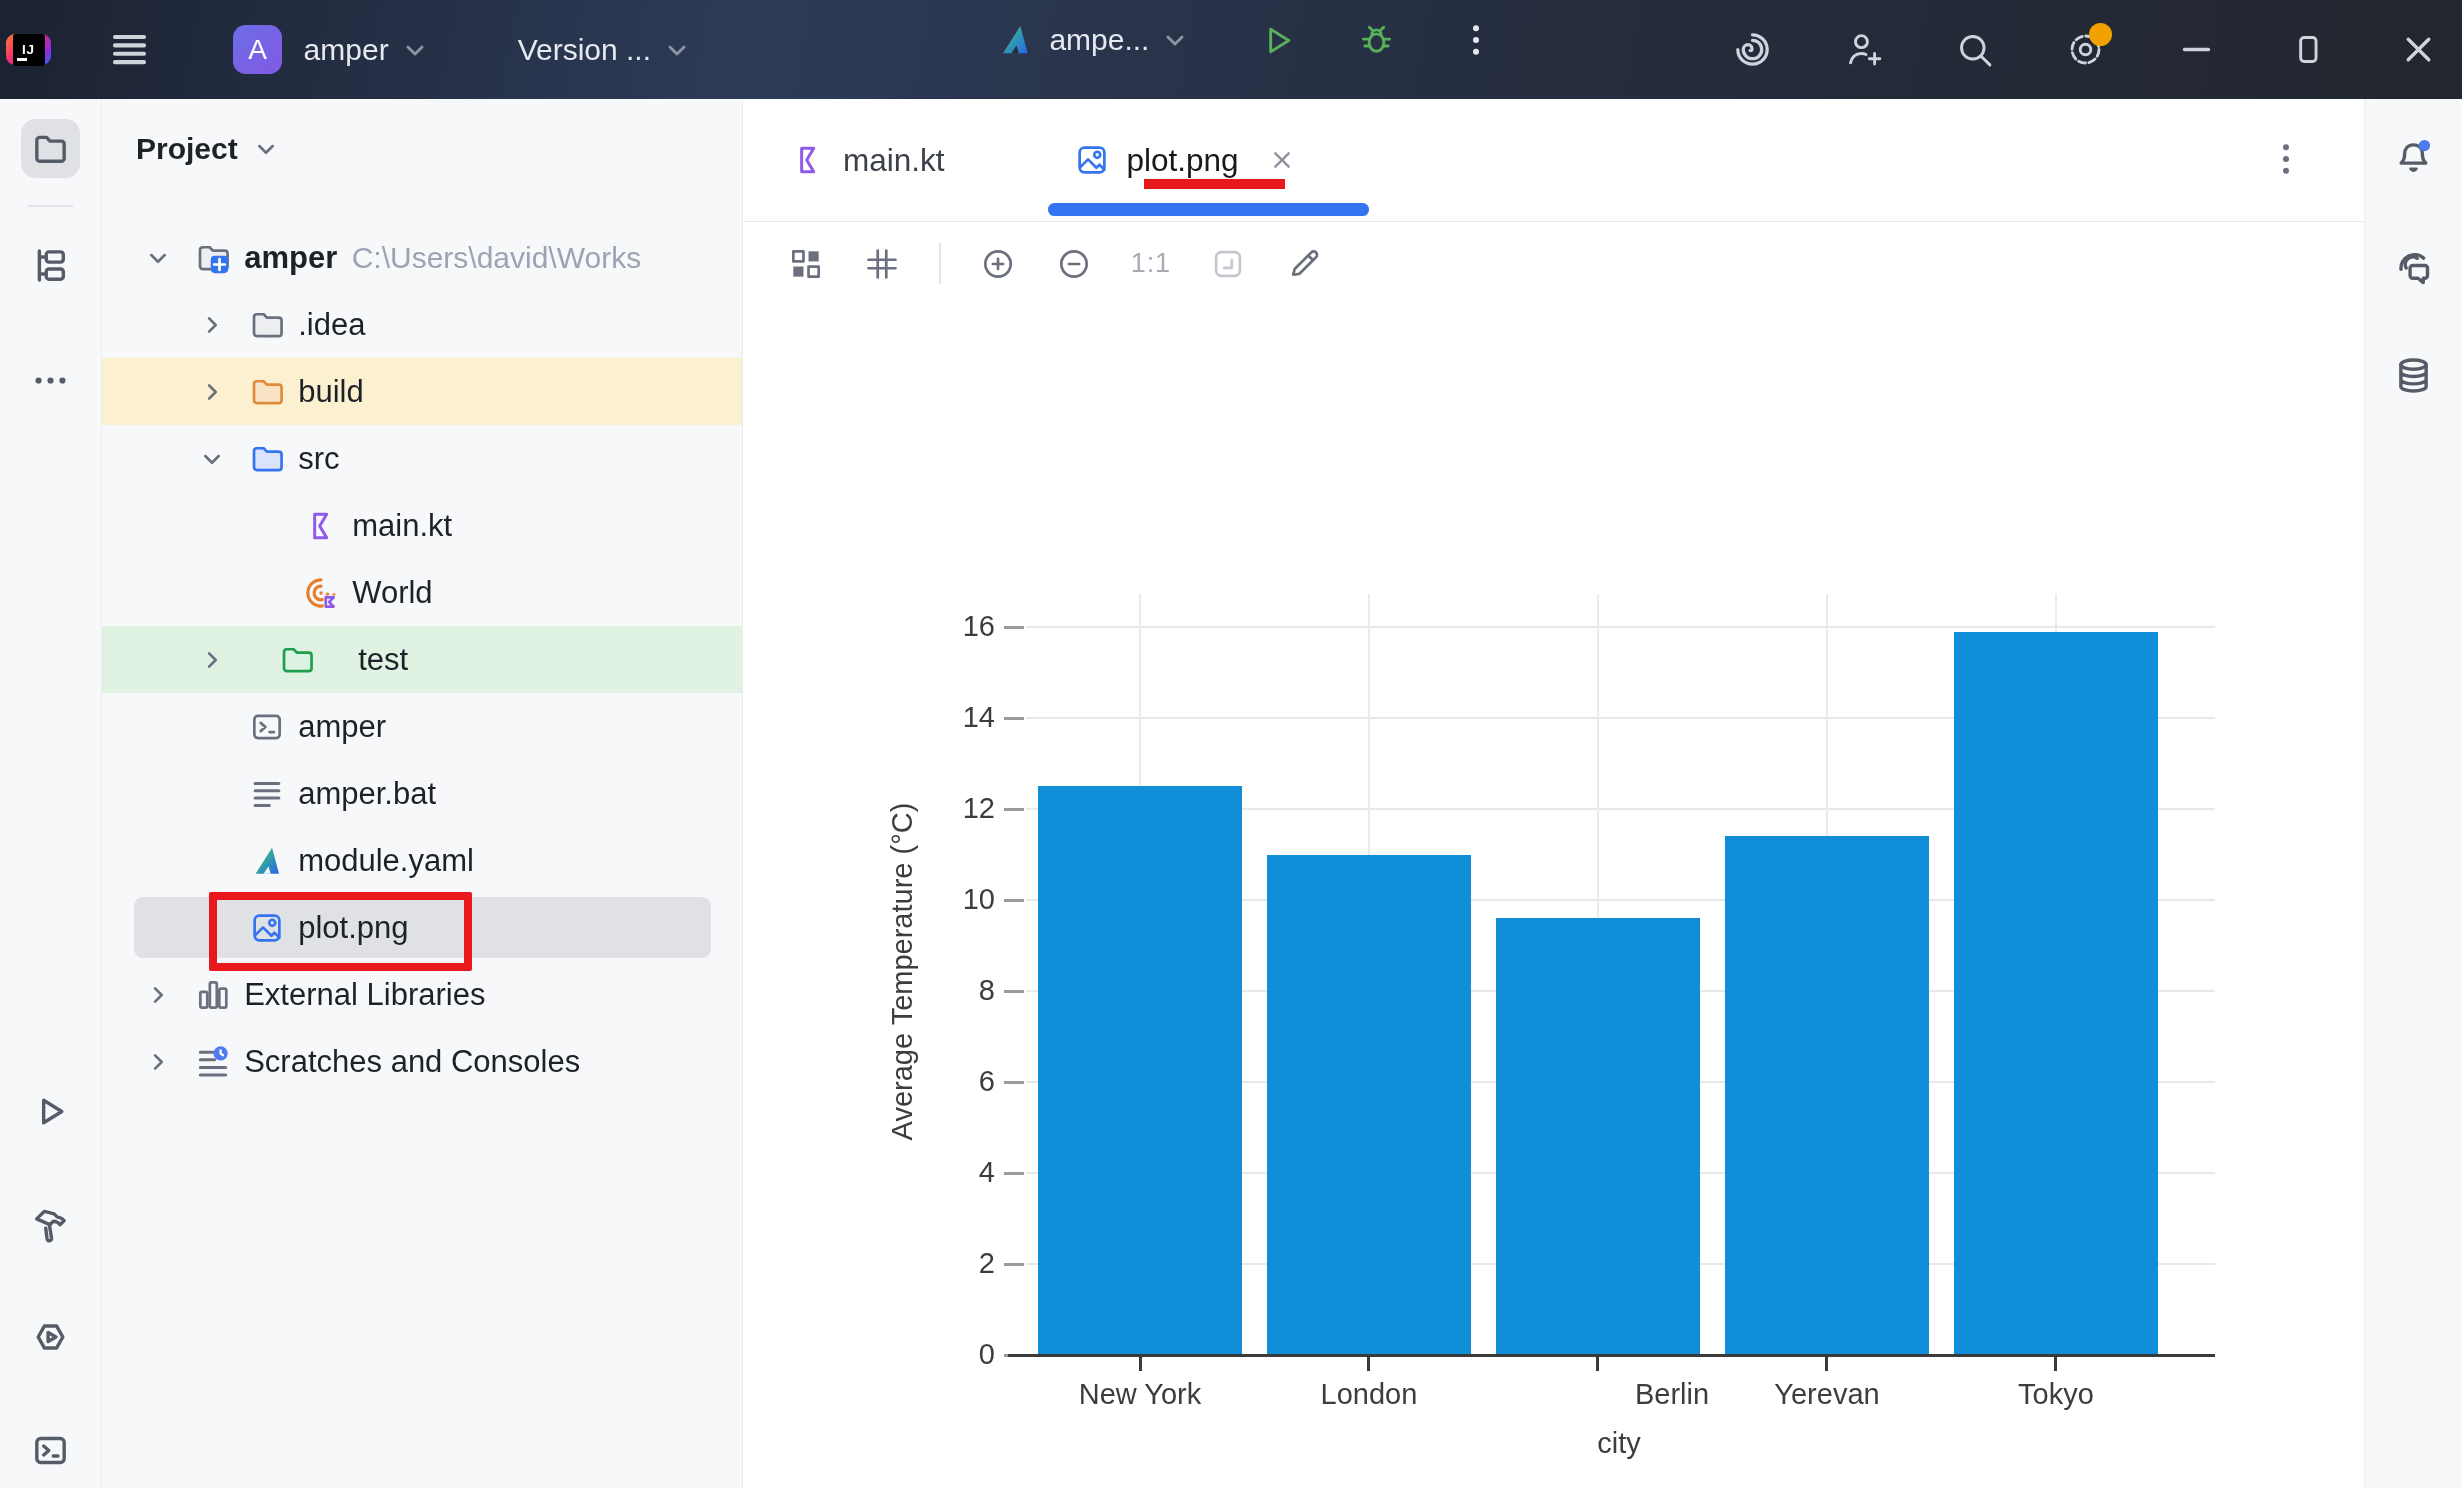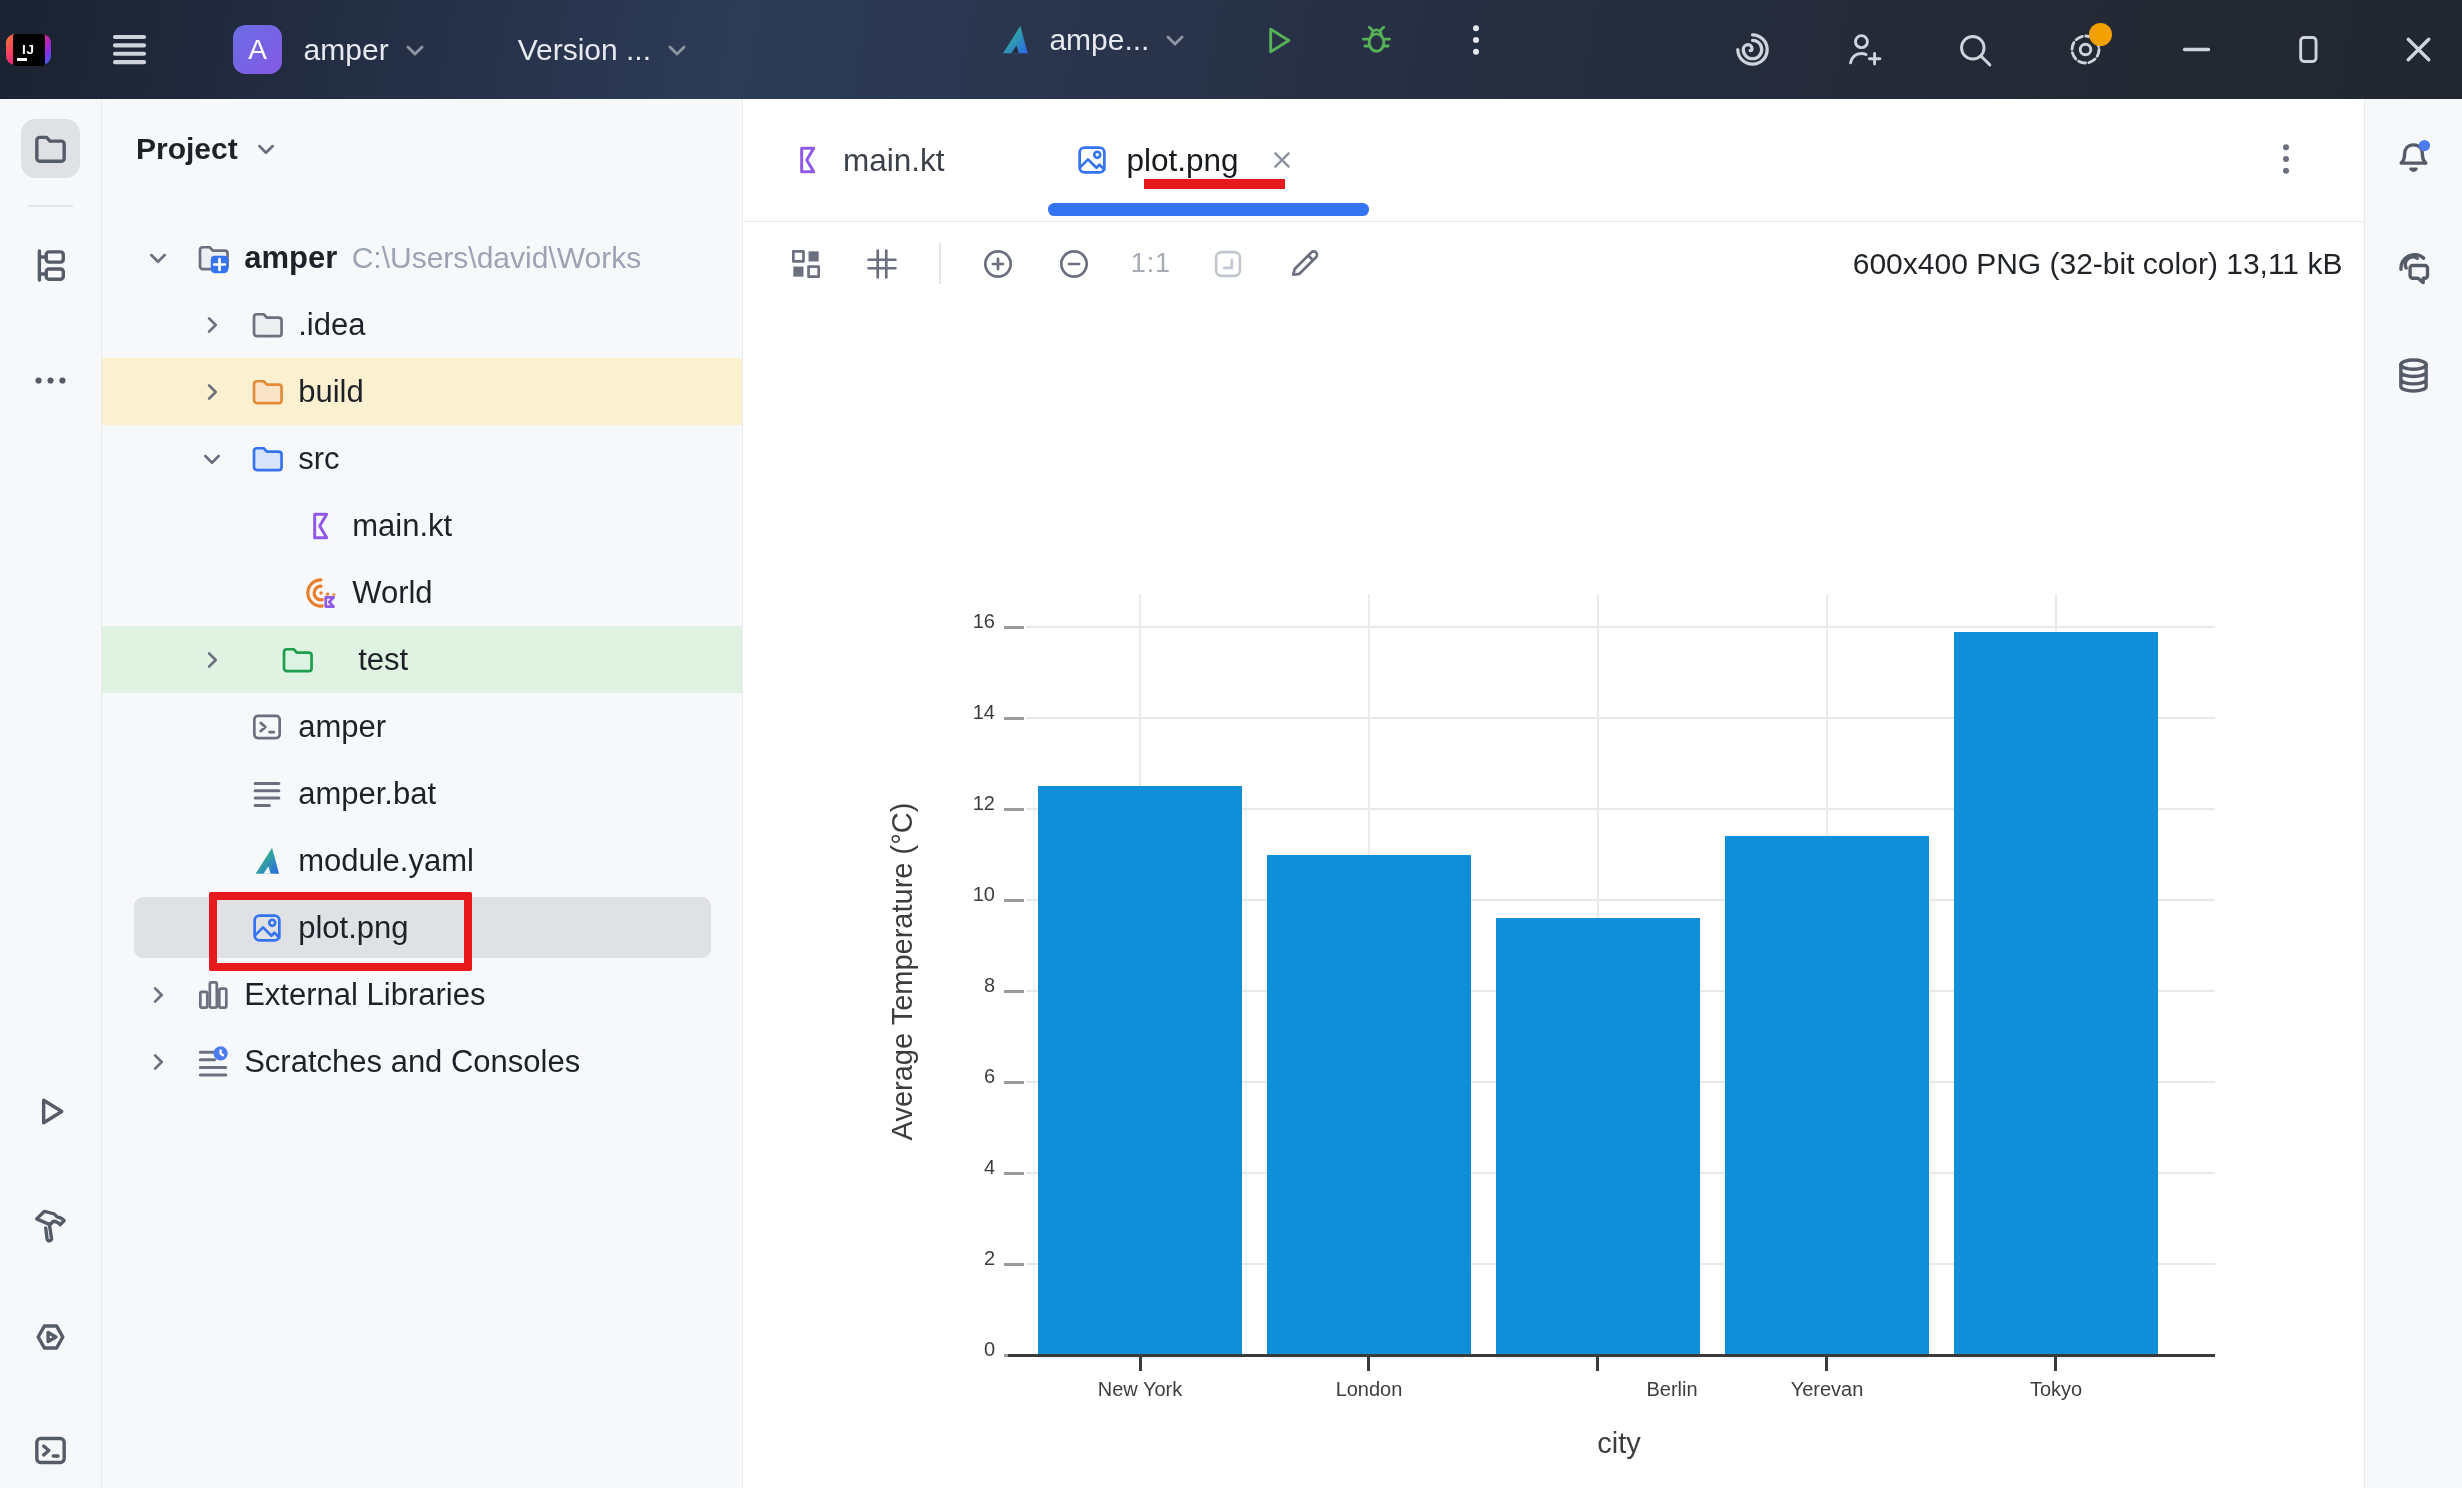--- a/index.html
+++ b/index.html
@@ -97,21 +97,21 @@
 
   
   .right-strip { position:absolute; left:2364px; top:99px; width:98px; height:1390px;
     background:#f7f8fa; border-left:1.8px solid #ebecf0;
     display:flex; flex-direction:column; align-items:center; gap:68px; padding-top:38px; }
   .rs-ico { width:41px; height:41px; color:#555c68; }
 
   
   .chart-layer { position:absolute; left:0; top:0; width:2462px; height:1489px; pointer-events:none; }
   .cl-el { position:absolute; }
-  .cl-text { position:absolute; color:#3d3d3d; font-size:20px; text-align:center; }
+  .cl-text { position:absolute; color:#3d3d3d; font-size:29px; text-align:center; }
   .cl-ylabel { position:absolute; color:#3d3d3d; font-size:29px; text-align:center;
     transform:rotate(-90deg); transform-origin:center; }
 
   
   .annot-rect { position:absolute; border-style:solid; background:transparent; }
   .annot-bar { position:absolute; }
 </style>
 </head>
 <body>
 
@@ -518,21 +518,20 @@
           <path d="M9.6 14.4h4.8V9.6"></path>
         </svg>
       </span>
       <span class="ic vt-ico">
         <svg viewBox="0 0 24 24" fill="none" stroke="currentColor" stroke-width="1.7" stroke-linecap="round" stroke-linejoin="round">
           <path d="M5.2 18.8l.9-3.6L16.6 4.7a2.1 2.1 0 0 1 3 3L9.1 18.2l-3.9.6Z"></path>
           <path d="M14.7 6.6l2.9 2.9"></path>
         </svg>
       </span>
     </div>
-  <div class="viewer-info">600x400 PNG (32-bit color) 13,11 kB</div>
 </div>
 
 <div class="right-strip" id="right-strip">
     <span class="ic rs-ico">
       <svg viewBox="0 0 24 24" fill="none" stroke="currentColor" stroke-width="1.7" stroke-linecap="round" stroke-linejoin="round">
         <path d="M12 4.6c3.2 0 5.2 2.3 5.2 5.4 0 3.4 1.2 4.6 2 5.3H4.8c.8-.7 2-1.9 2-5.3 0-3.1 2-5.4 5.2-5.4Z" stroke-width="2"></path>
         <path d="M10.2 18.6a2 2 0 0 0 3.6 0Z" fill="currentColor" stroke-width="1.4"></path>
         <circle cx="18.4" cy="5" r="3.3" fill="#4c7cf0" stroke="none"></circle>
       </svg>
     </span>

